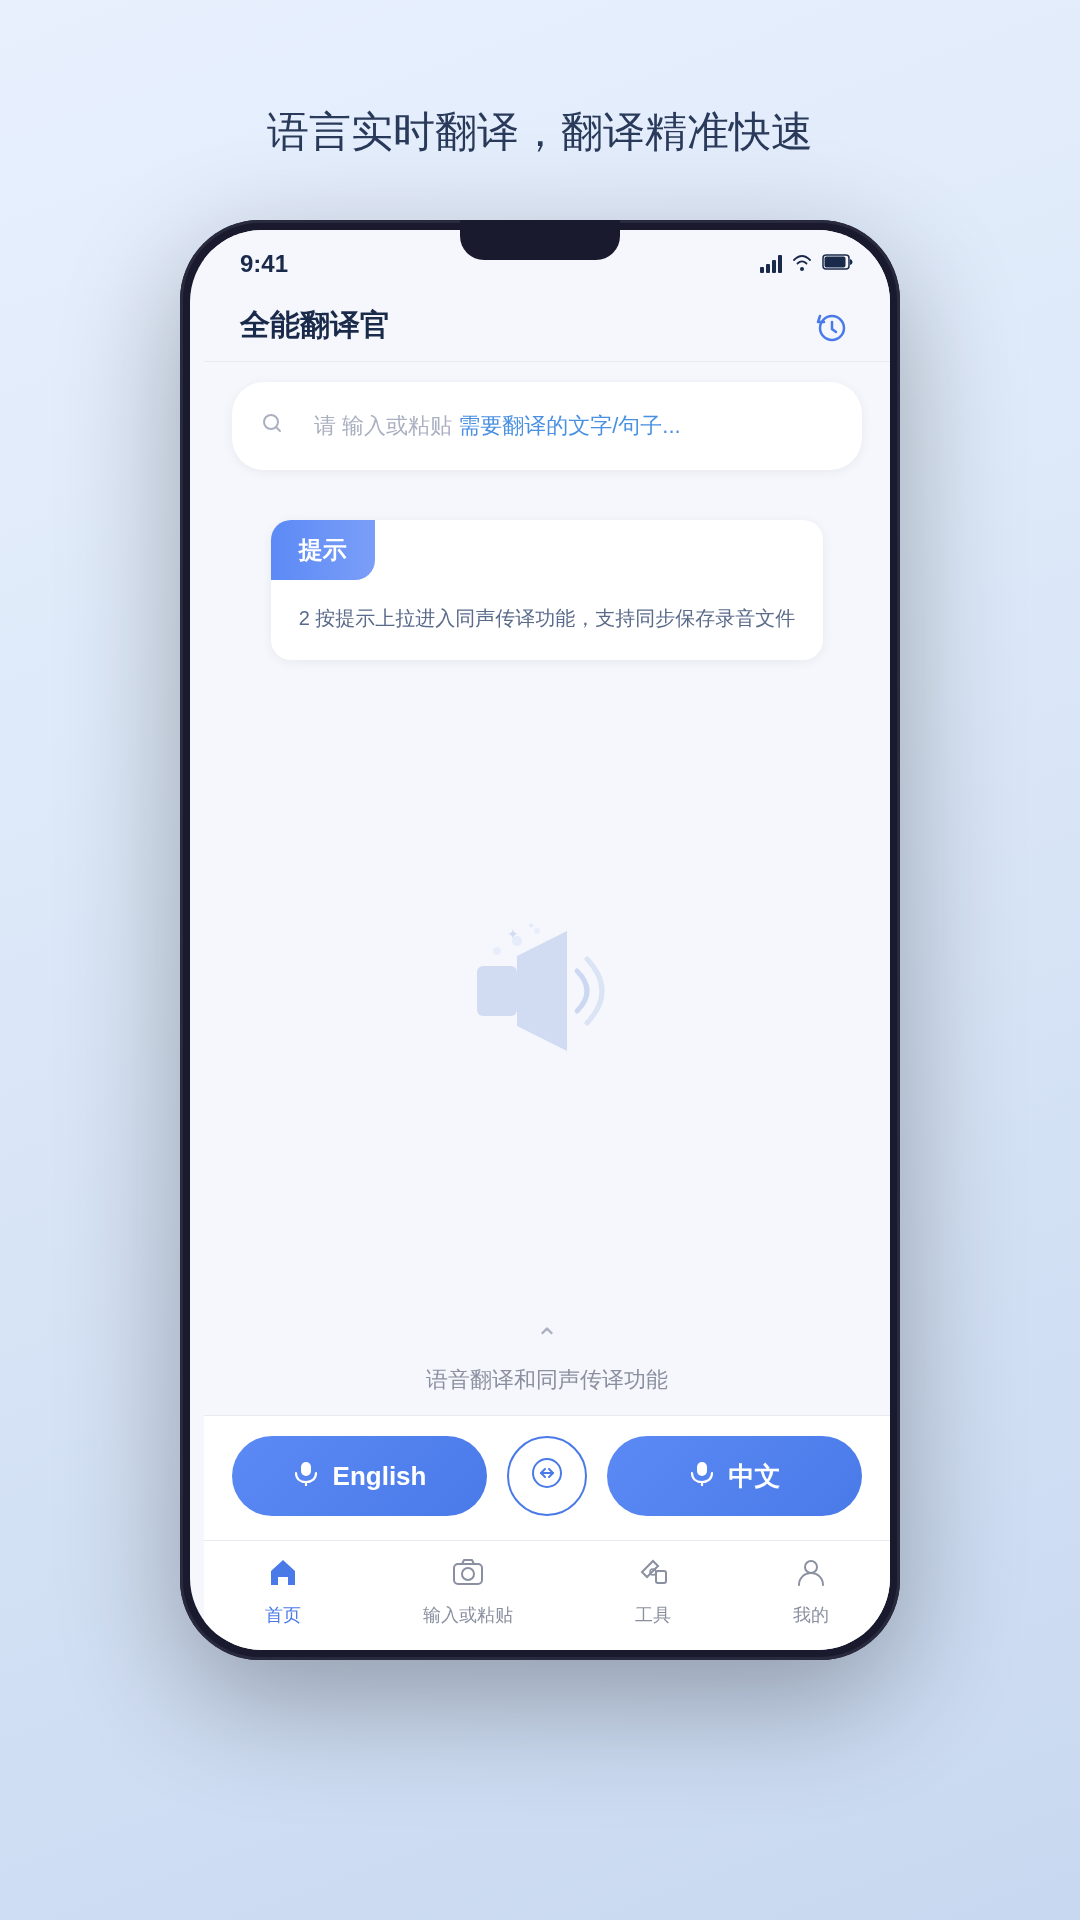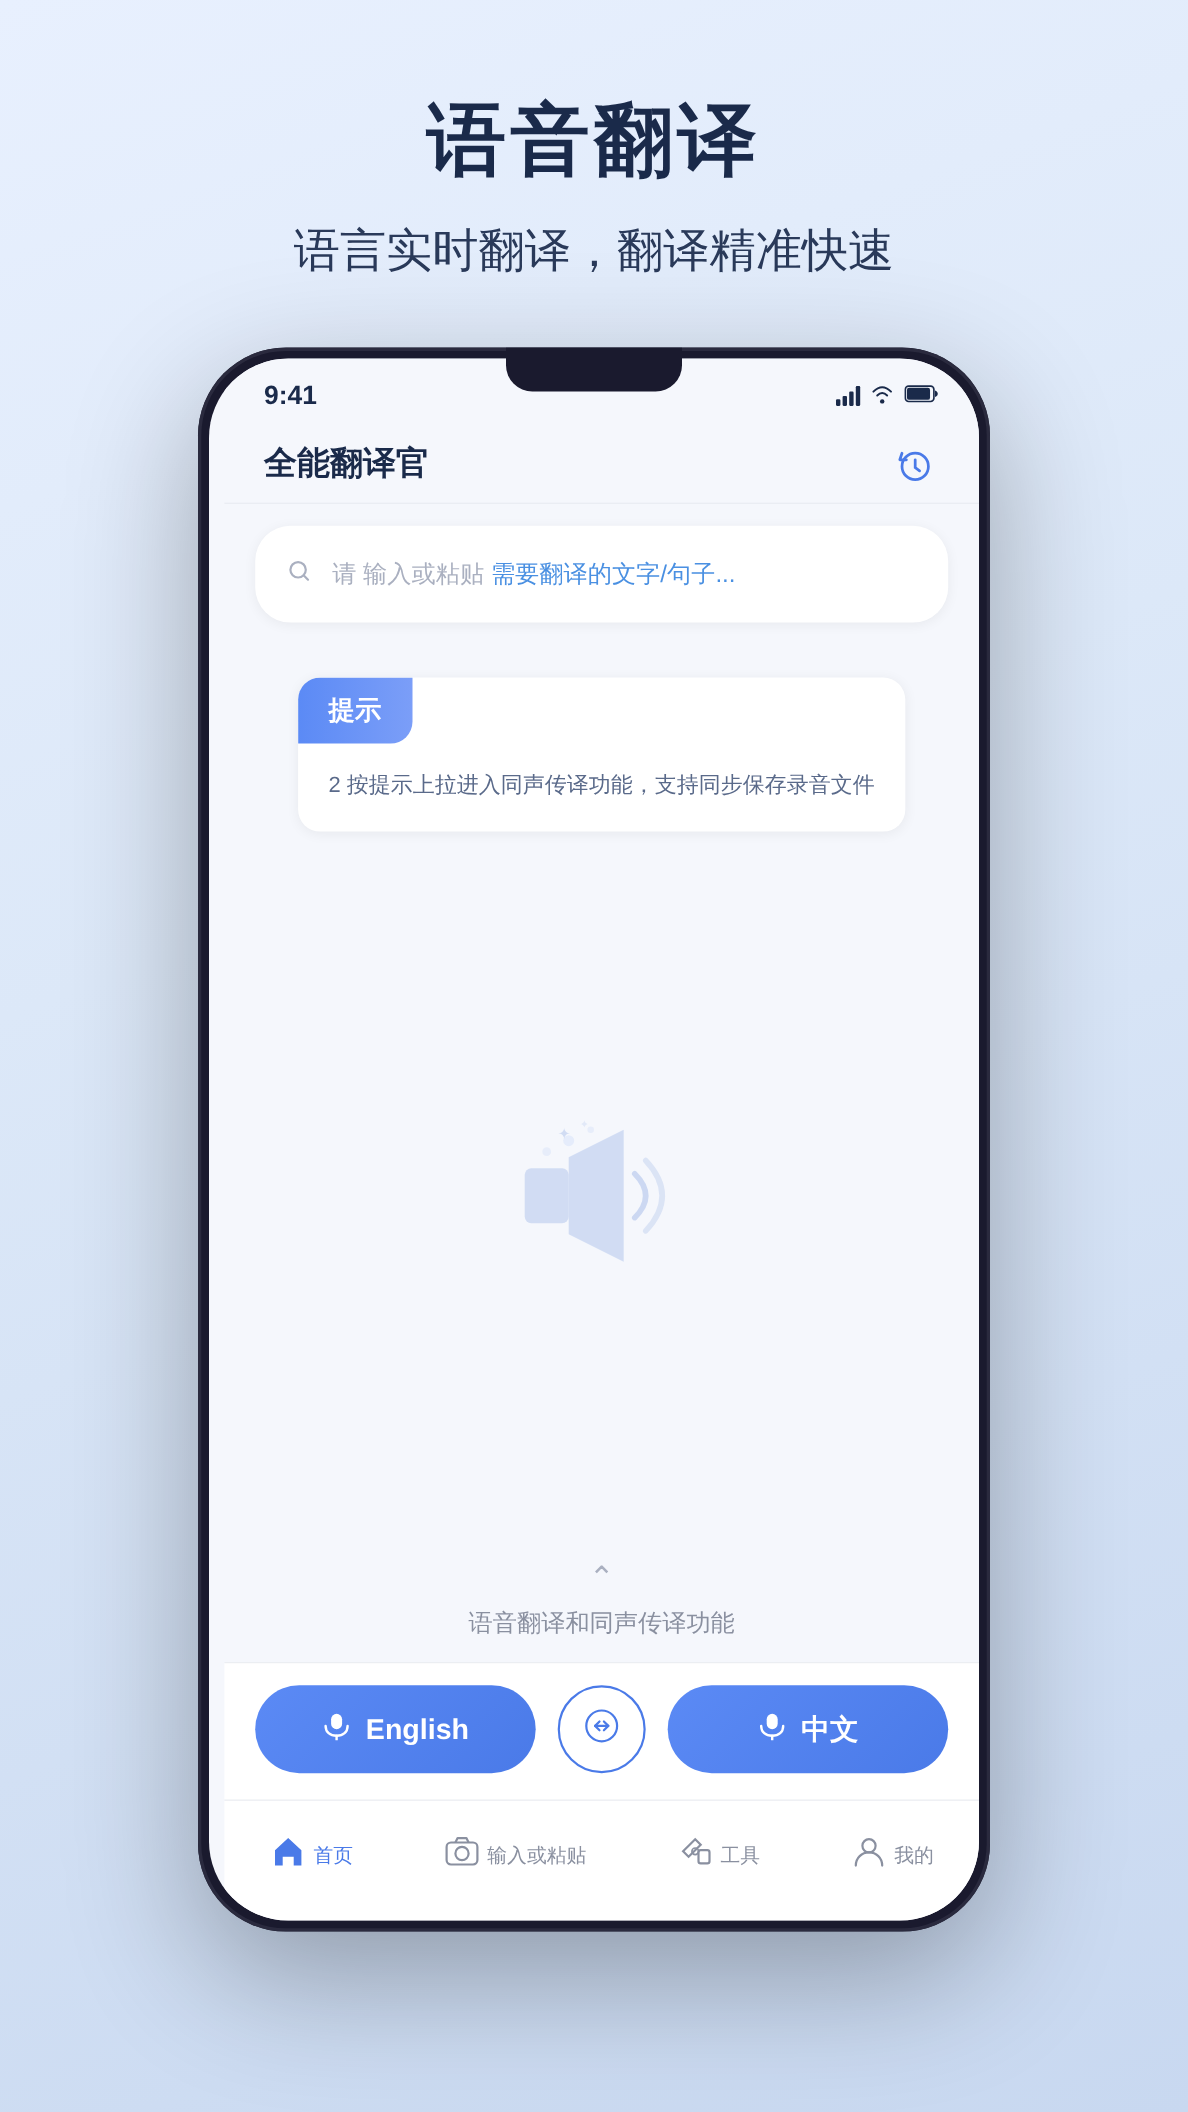--- a/index.html
+++ b/index.html
@@ -125,21 +125,21 @@
 
     
     .search-bar {
       margin: 20px 28px;
       background: white;
       border-radius: 32px;
       height: 88px;
       display: flex;
       align-items: center;
       padding: 0 28px;
-      gap: 18px;
+      gap: 30px;
       box-shadow: 0 2px 12px rgba(0,0,0,0.06);
     }
     .search-bar-icon {
       color: #aab0c0;
       font-size: 24px;
     }
     .search-placeholder {
       font-size: 22px;
       color: #aab0c0;
     }
@@ -271,21 +271,21 @@
       height: 110px;
       background: white;
       display: flex;
       align-items: center;
       justify-content: space-around;
       border-top: 1px solid #e8eaf0;
       padding-bottom: 10px;
     }
     .nav-item {
       display: flex;
-      flex-direction: row;
+      flex-direction: column;
       align-items: center;
       gap: 6px;
       cursor: pointer;
       justify-content: flex-end;
     }
     .nav-item-icon {
       font-size: 32px;
     }
     .nav-item-label {
       font-size: 18px;
@@ -349,21 +349,20 @@
     .signal-bar {
       width: 4px;
       background: #1a2a4a;
       border-radius: 1px;
     }
   </style>
 </head>
 <body>
 
 <div class="page-header">
-  <div class="page-title">语音翻译</div>
   <div class="page-subtitle">语言实时翻译，翻译精准快速</div>
 </div>
 
 <div class="phone-wrapper">
   <div class="phone-frame">
     <div class="phone-notch"></div>
 
     <div class="phone-side-btn-right"></div>
     <div class="phone-side-btn-left1"></div>
     <div class="phone-side-btn-left2"></div>

